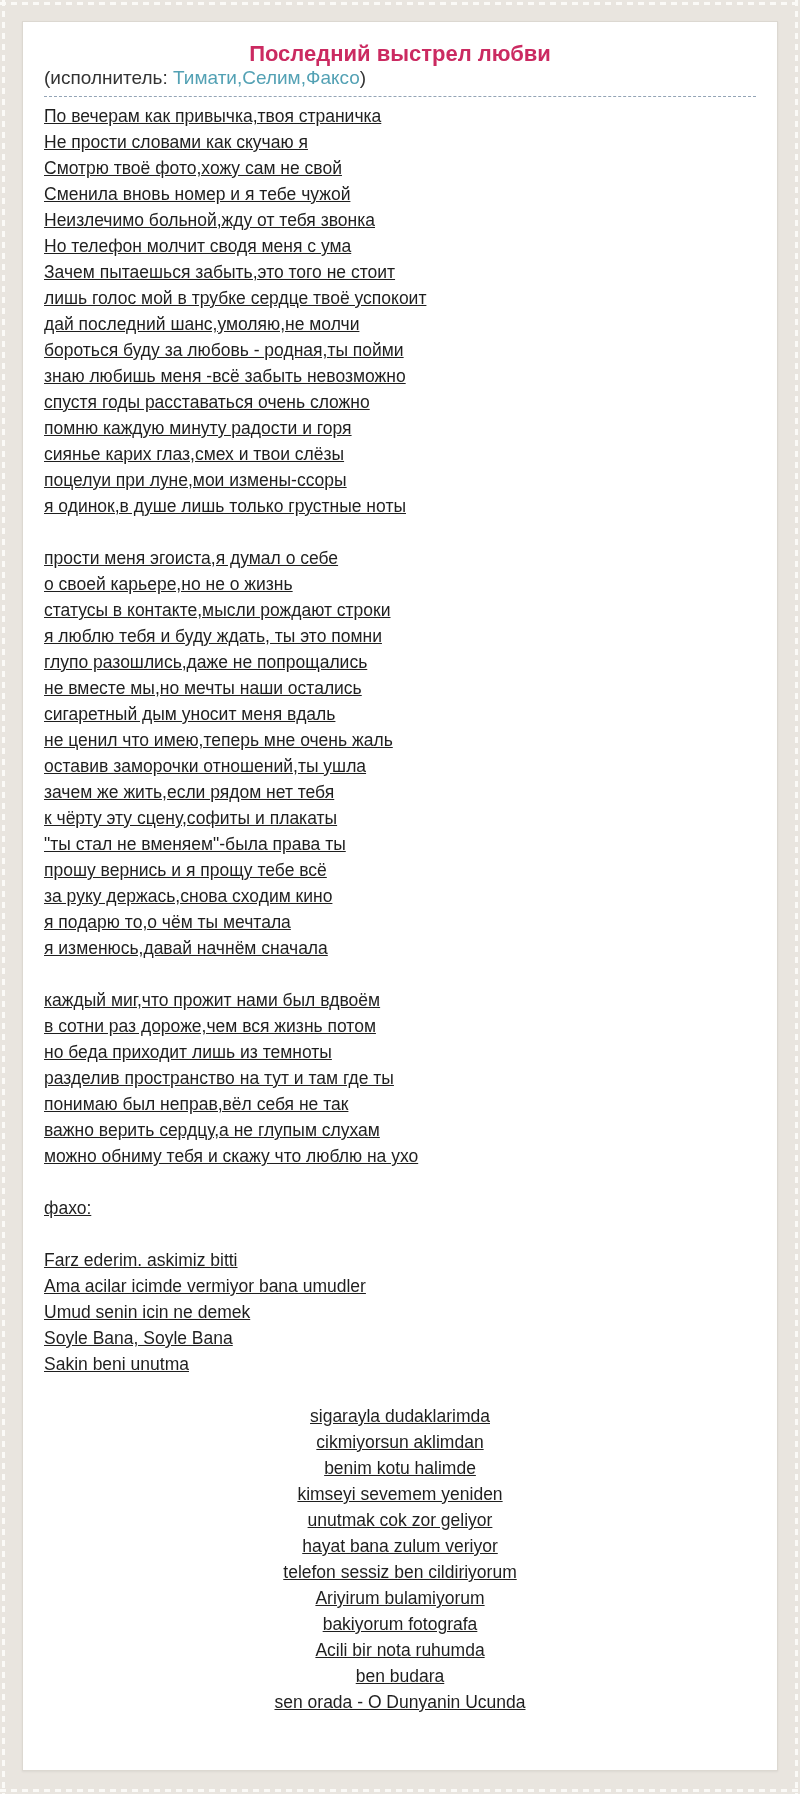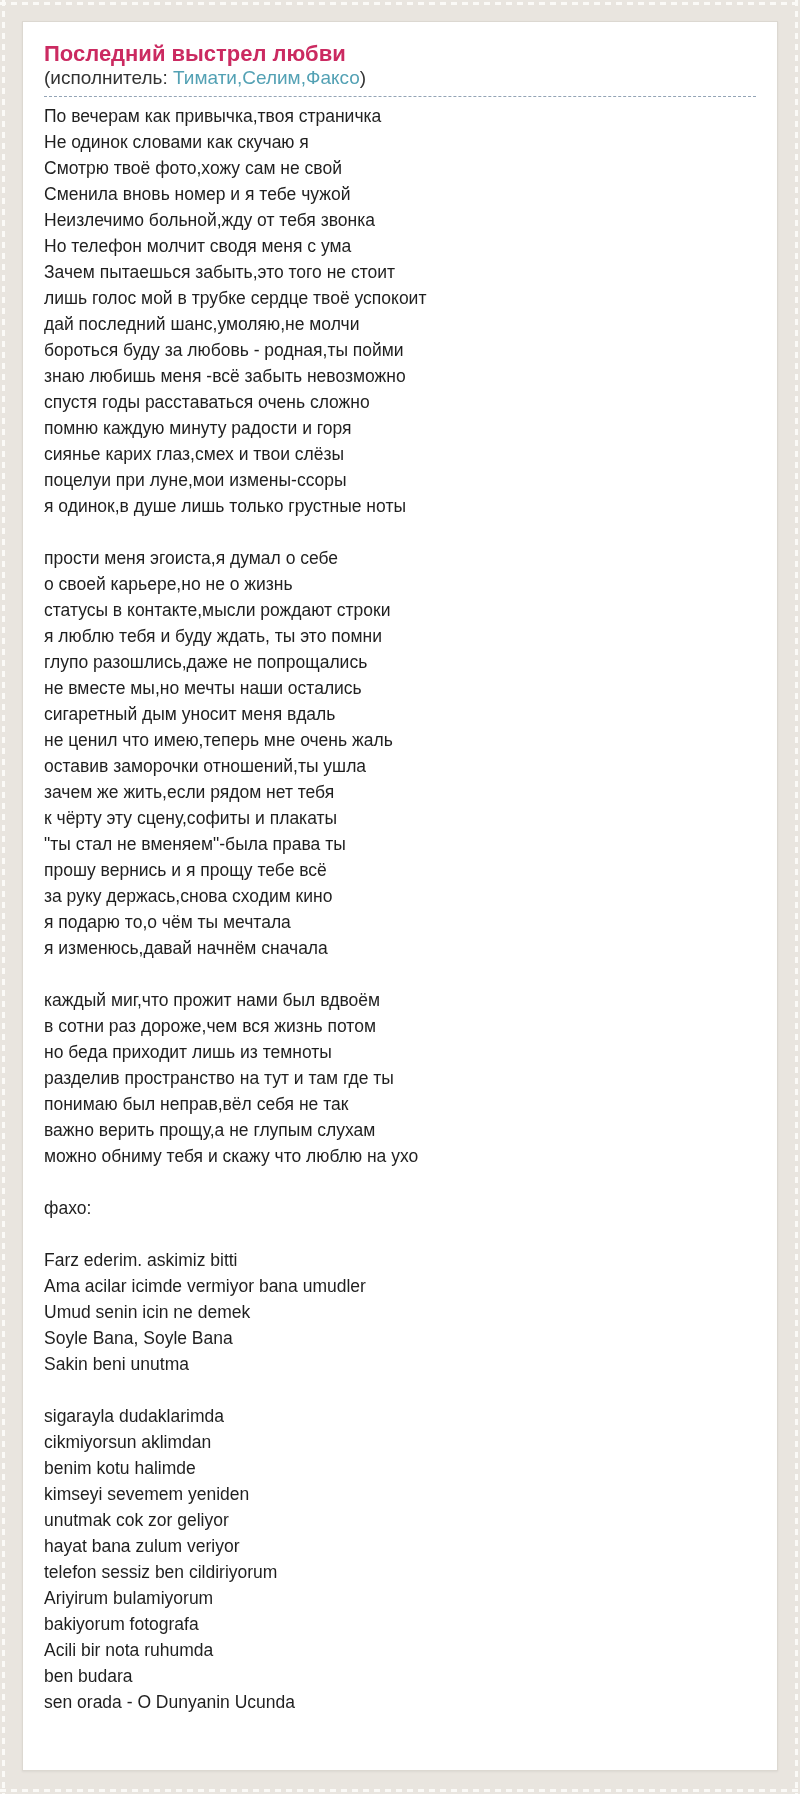--- a/index.html
+++ b/index.html
@@ -43,20 +43,21 @@
     padding: 20px 21px 30px 21px;
     z-index: 2;
   }
 
   .song-title {
     margin: 0;
     font-size: 22px;
     line-height: 24px;
     font-weight: bold;
     color: #cb2a61;
+    text-align: center;
   }
 
   .artist-line {
     margin-top: 3px;
     padding-bottom: 9px;
     font-size: 19px;
     line-height: 18px;
     color: #333333;
     border-bottom: 1px dashed #93a4b6;
   }
@@ -64,23 +65,24 @@
     color: #53a1b4;
     text-decoration: none;
     cursor: pointer;
   }
   .artist-line .comma { color: #53a1b4; }
 
   .lyrics {
     margin-top: 6px;
     font-size: 17.5px;
     color: #1f1f1f;
+    text-decoration: underline;
   }
   .stanza { margin: 0 0 26px 0; }
-  .stanza:last-child { margin-bottom: 0; }
+  .stanza:last-child { margin-bottom: 0; text-align: center; }
   .line {
     height: 26px;
     line-height: 26px;
     white-space: nowrap;
   }
 </style>
 </head>
 <body>
 
 <div class="stitch h top"></div>
@@ -92,21 +94,21 @@
   <h1 class="song-title">Последний выстрел любви</h1>
 
   <div class="artist-line">
     <span>(исполнитель:</span>
     <span><a>Тимати</a><span class="comma">,</span><a>Селим</a><span class="comma">,</span><a>Факсо</a></span><span>)</span>
   </div>
 
   <div class="lyrics">
       <div class="stanza">
         <div class="line">По вечерам как привычка,твоя страничка</div>
-        <div class="line">Не одинок словами как скучаю я</div>
+        <div class="line">Не прости словами как скучаю я</div>
         <div class="line">Смотрю твоё фото,хожу сам не свой</div>
         <div class="line">Сменила вновь номер и я тебе чужой</div>
         <div class="line">Неизлечимо больной,жду от тебя звонка</div>
         <div class="line">Но телефон молчит сводя меня с ума</div>
         <div class="line">Зачем пытаешься забыть,это того не стоит</div>
         <div class="line">лишь голос мой в трубке сердце твоё успокоит</div>
         <div class="line">дай последний шанс,умоляю,не молчи</div>
         <div class="line">бороться буду за любовь - родная,ты пойми</div>
         <div class="line">знаю любишь меня -всё забыть невозможно</div>
         <div class="line">спустя годы расставаться очень сложно</div>
@@ -132,21 +134,21 @@
         <div class="line">за руку держась,снова сходим кино</div>
         <div class="line">я подарю то,о чём ты мечтала</div>
         <div class="line">я изменюсь,давай начнём сначала</div>
       </div>
       <div class="stanza">
         <div class="line">каждый миг,что прожит нами был вдвоём</div>
         <div class="line">в сотни раз дороже,чем вся жизнь потом</div>
         <div class="line">но беда приходит лишь из темноты</div>
         <div class="line">разделив пространство на тут и там где ты</div>
         <div class="line">понимаю был неправ,вёл себя не так</div>
-        <div class="line">важно верить прощу,а не глупым слухам</div>
+        <div class="line">важно верить сердцу,а не глупым слухам</div>
         <div class="line">можно обниму тебя и скажу что люблю на ухо</div>
       </div>
       <div class="stanza">
         <div class="line">фахо:</div>
       </div>
       <div class="stanza">
         <div class="line">Farz ederim. askimiz bitti</div>
         <div class="line">Ama acilar icimde vermiyor bana umudler</div>
         <div class="line">Umud senin icin ne demek</div>
         <div class="line">Soyle Bana, Soyle Bana</div>

